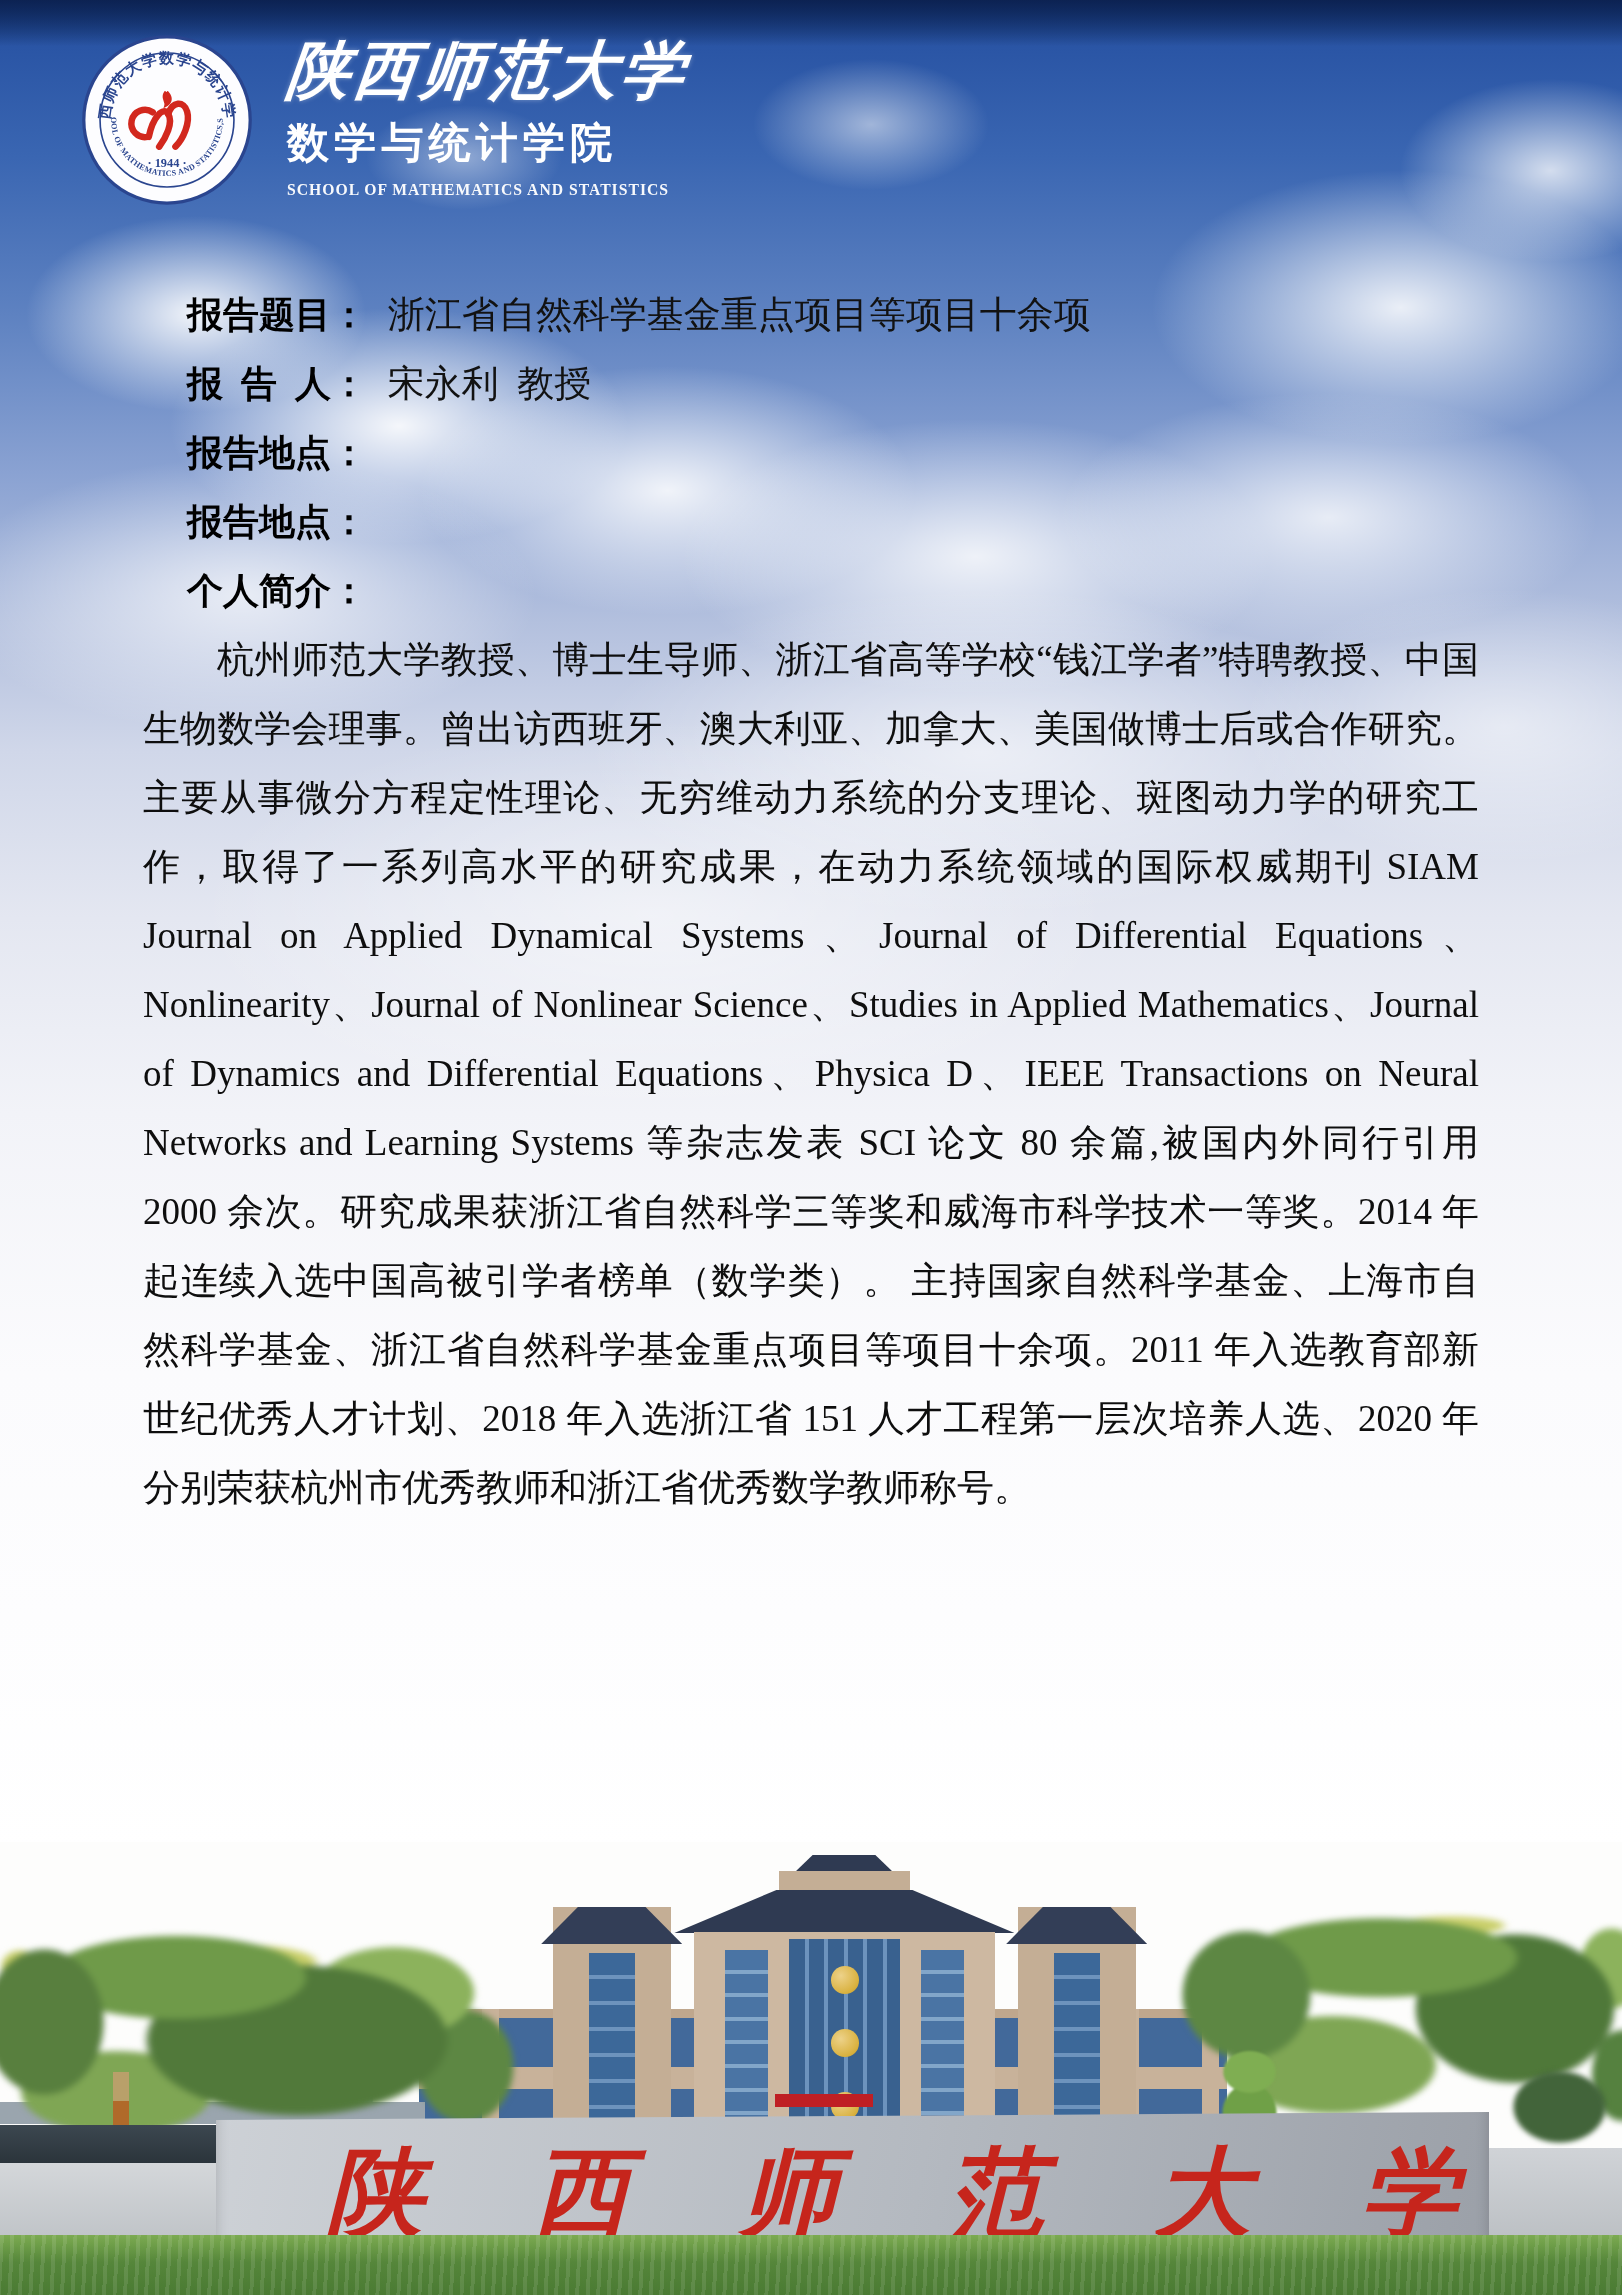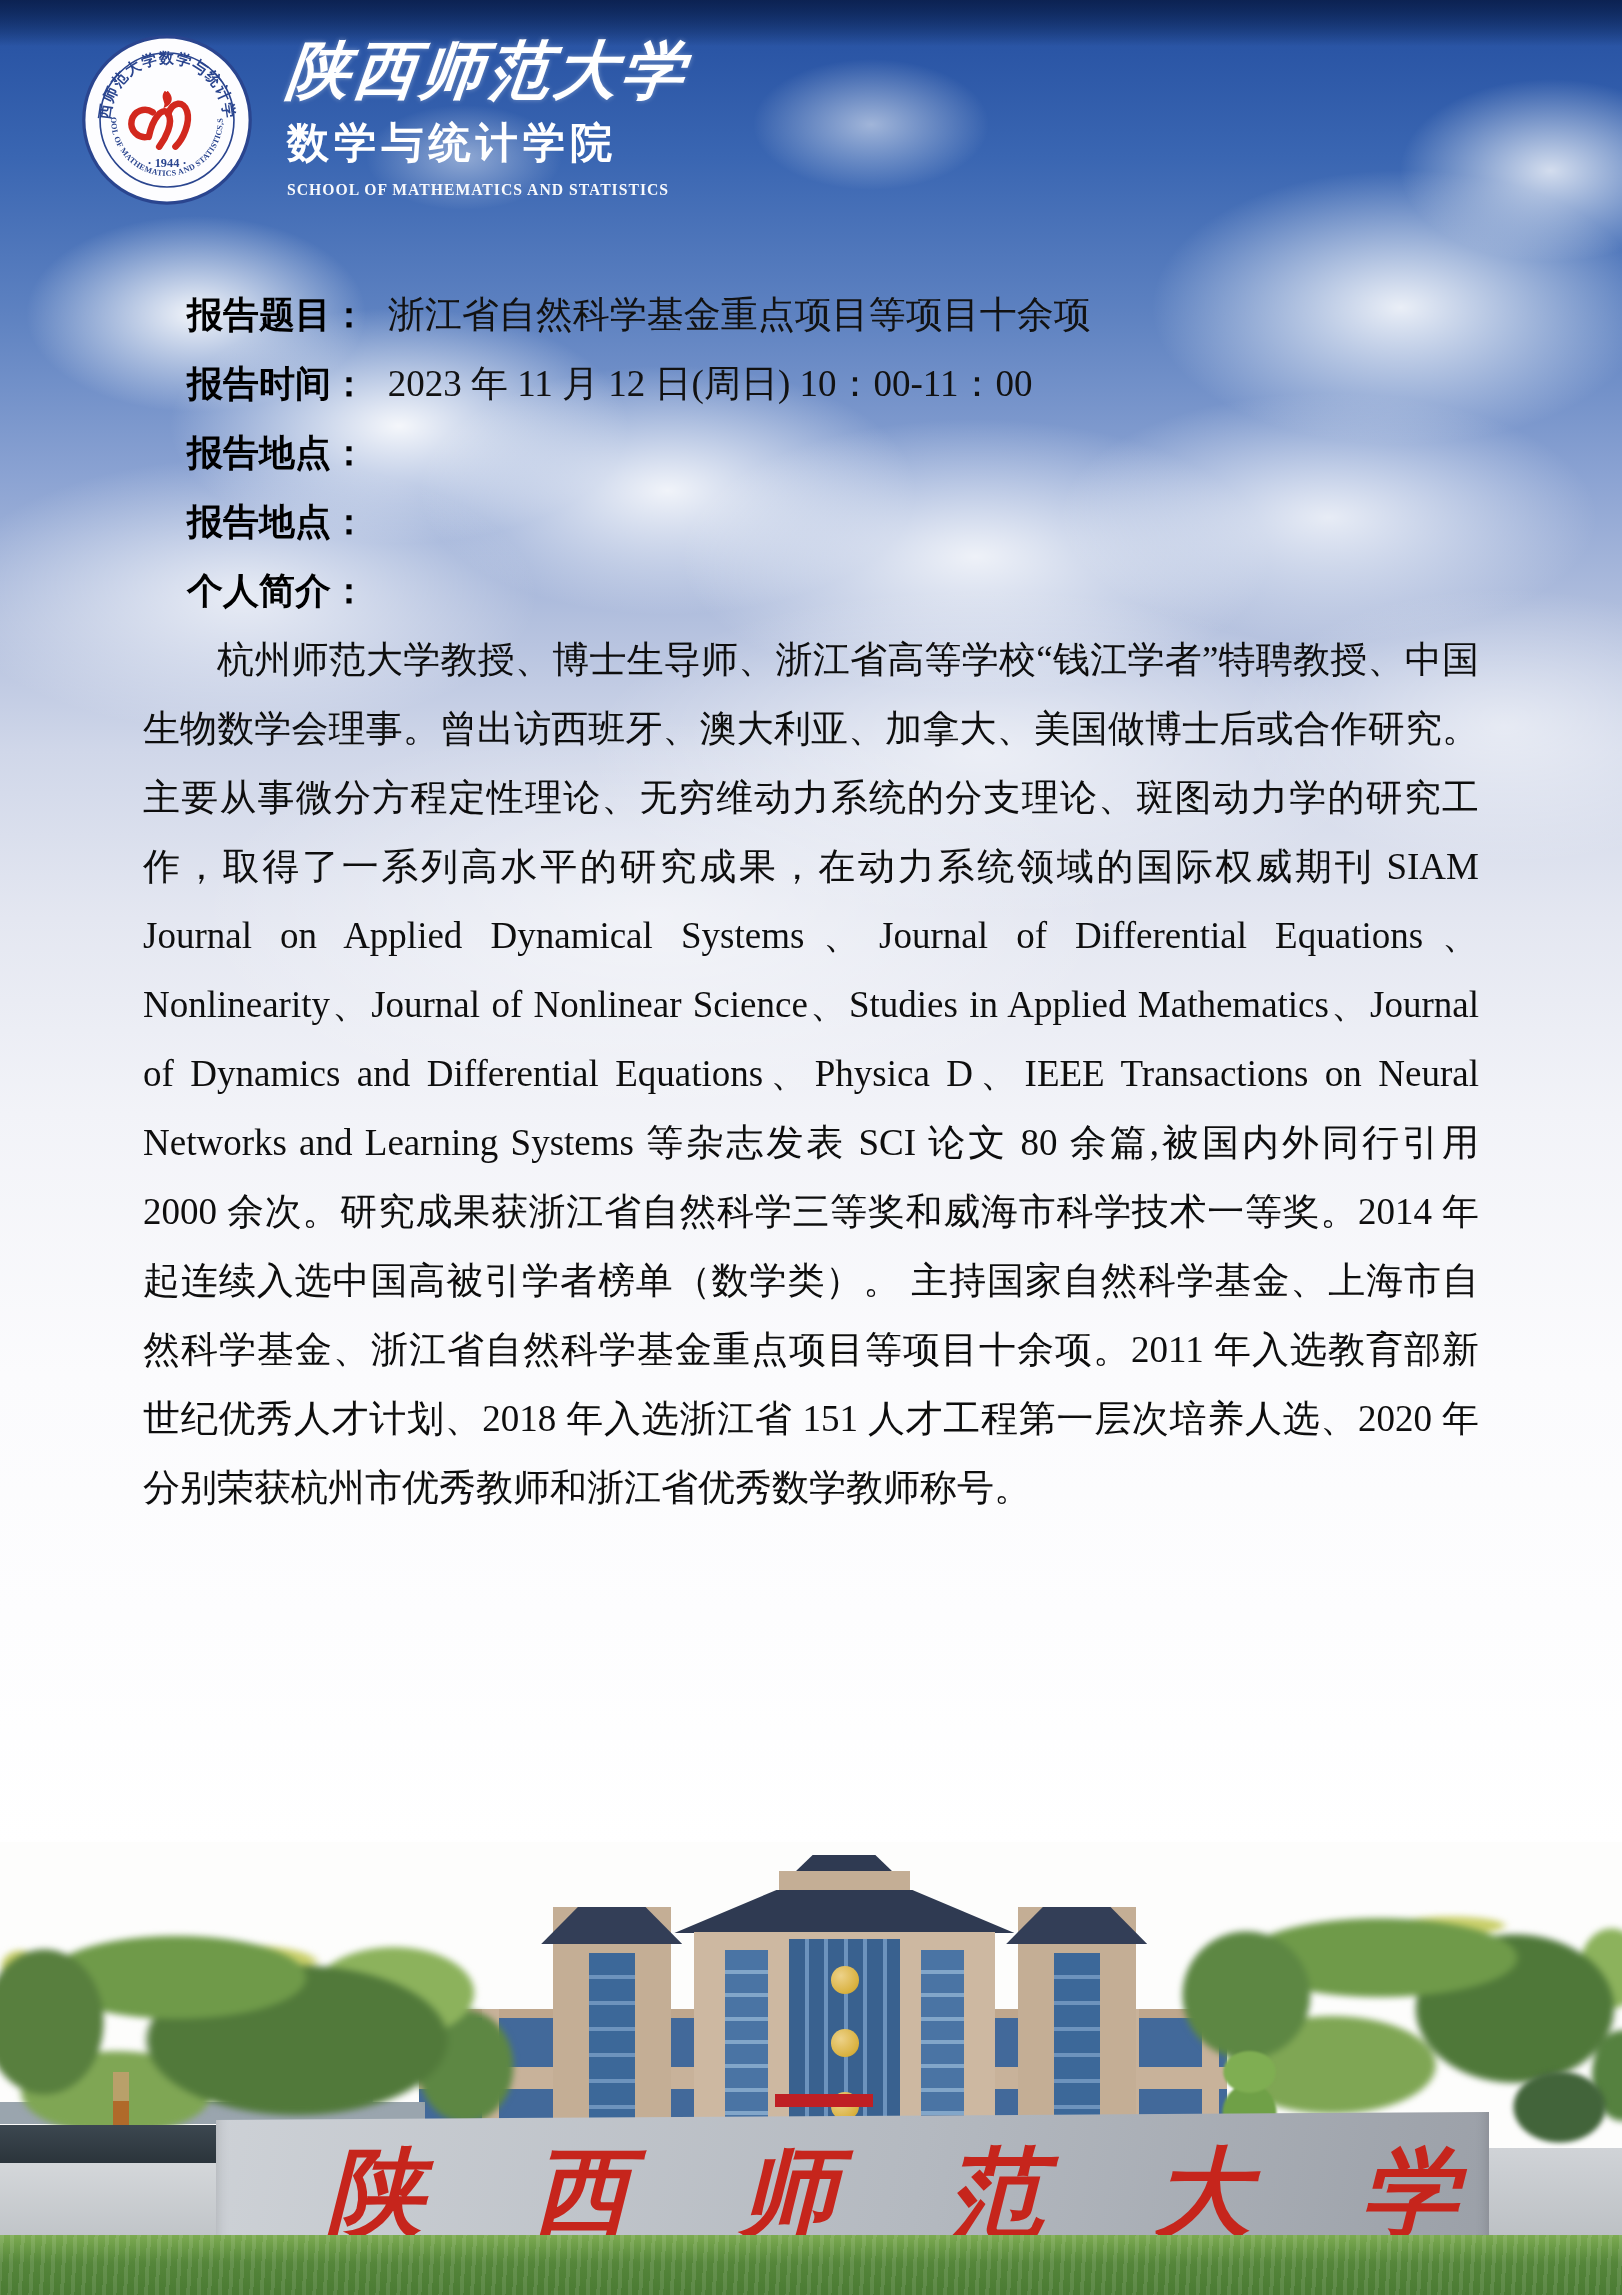--- a/index.html
+++ b/index.html
@@ -165,22 +165,22 @@
       <div class="school-en">SCHOOL OF MATHEMATICS AND STATISTICS</div>
     </div>
   </header>
 
   <main class="content">
     <div class="row">
       <span class="lbl info-lbl">报告题目：</span>
       <span class="val">浙江省自然科学基金重点项目等项目十余项</span>
     </div>
     <div class="row">
-      <span class="lbl info-lbl">报告时间：</span>
-      <span class="val">2023 年 11 月 12 日(周日) 10：00-11：00</span>
+      <span class="lbl info-lbl">报 告 人：</span>
+      <span class="val">宋永利  教授</span>
     </div>
     <div class="row">
       <span class="lbl info-lbl">报告地点：</span>
     </div>
 
     <div class="row">
       <span class="lbl">报告地点：</span>
     </div>
 
     <div class="row">

